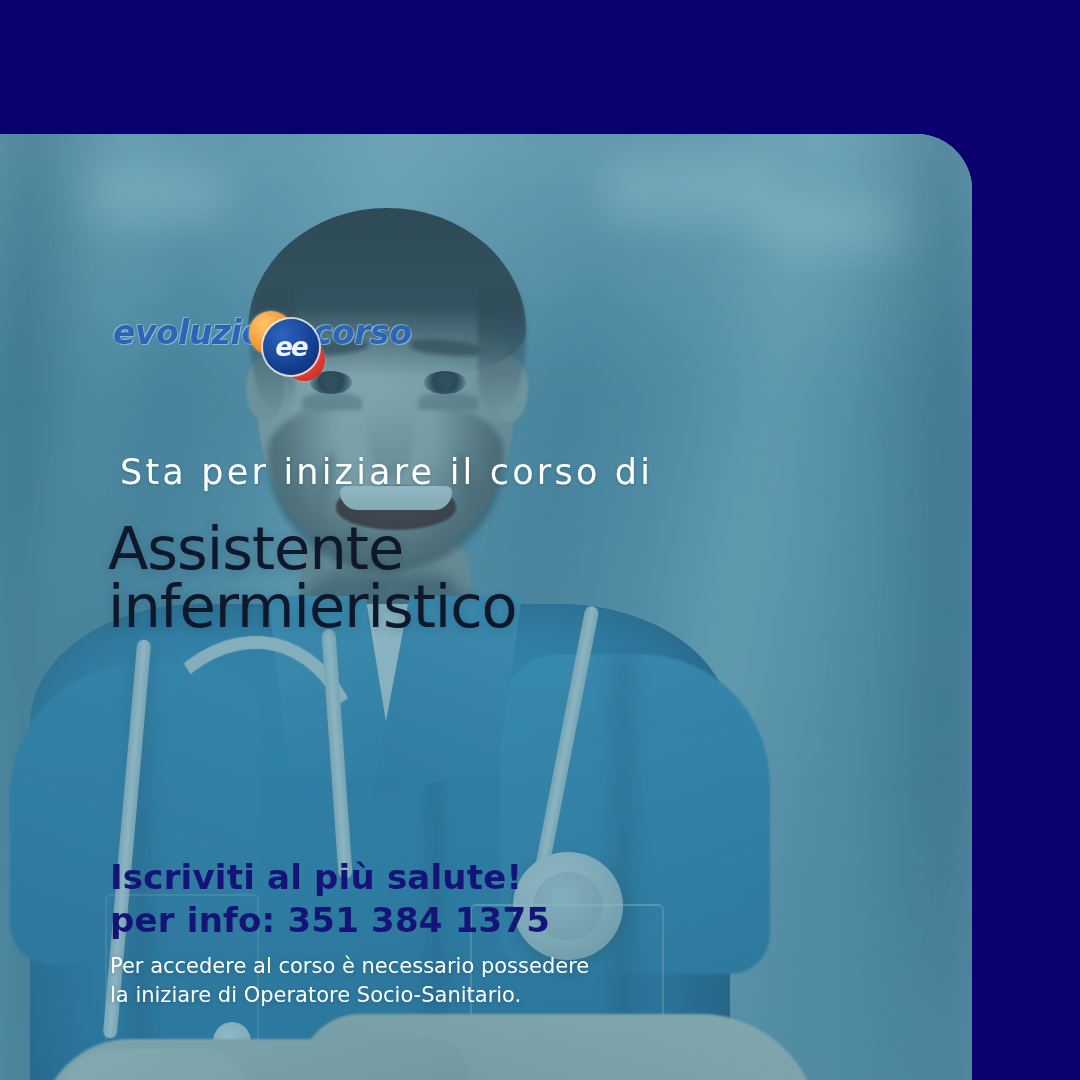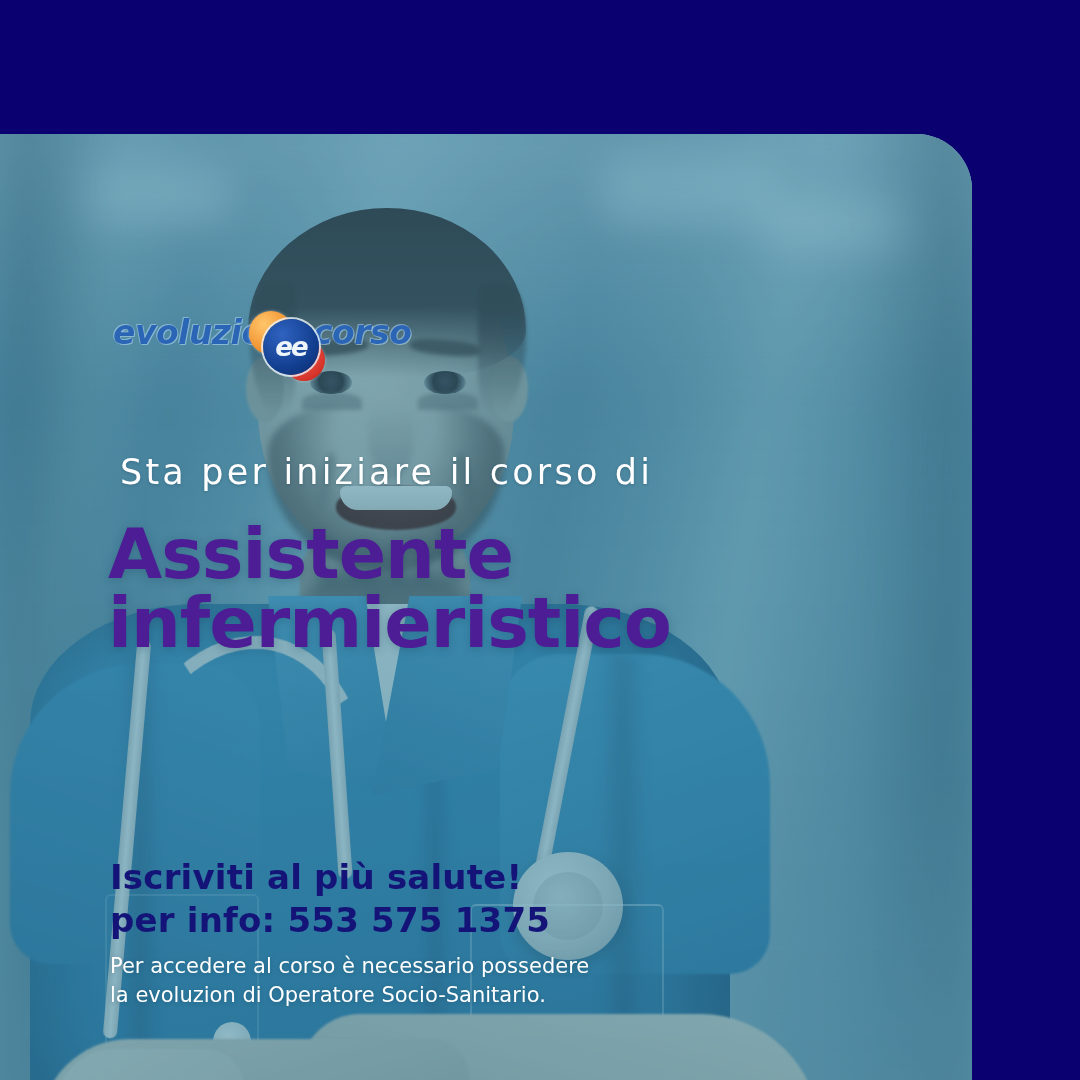--- a/index.html
+++ b/index.html
@@ -349,25 +349,25 @@
     white-space: nowrap;
     text-shadow: 0 1px 3px rgba(20,60,80,.3);
   }
 
   #headline {
     position: absolute;
     left: 108px;
     top: 386px;
     width: 840px;
     font-family: "DejaVu Sans", sans-serif;
-    font-size: 70px;
-    font-weight: 700;
+    font-size: 59px;
+    font-weight: 400;
     line-height: 0.98;
     letter-spacing: -1px;
-    color: #4c1d95;
+    color: #0f172a;
     text-shadow: 0 2px 10px rgba(18,58,80,.28);
   }
   #headline .l2 { display: block; }
 
   #cta {
     position: absolute;
     left: 110px;
     top: 722px;
     font-family: "DejaVu Sans", sans-serif;
     font-size: 34px;
@@ -473,22 +473,22 @@
 
     <div id="kicker">Sta per iniziare il corso di</div>
 
     <div id="headline">
       <span class="l1">Assistente</span>
       <span class="l2">infermieristico</span>
     </div>
 
     <div id="cta">
       <span class="l1">Iscriviti al più salute!</span>
-      <span class="l2">per info: 553 575 1375</span>
+      <span class="l2">per info: 351 384 1375</span>
     </div>
 
     <div id="note">
       <span class="l1">Per accedere al corso è necessario possedere</span>
-      <span class="l2">la evoluzion di Operatore Socio-Sanitario.</span>
+      <span class="l2">la iniziare di Operatore Socio-Sanitario.</span>
     </div>
 
   </div>
 </div>
 
 </body></html>

